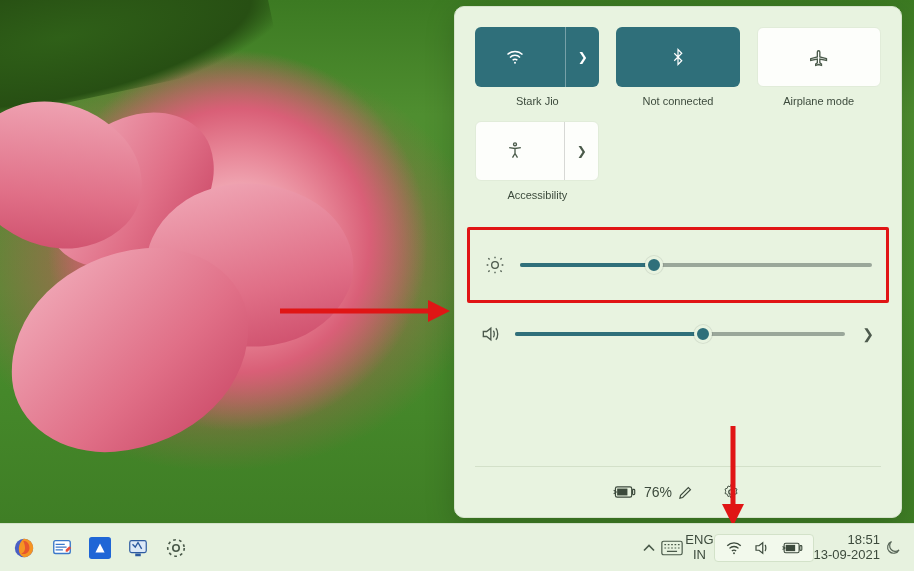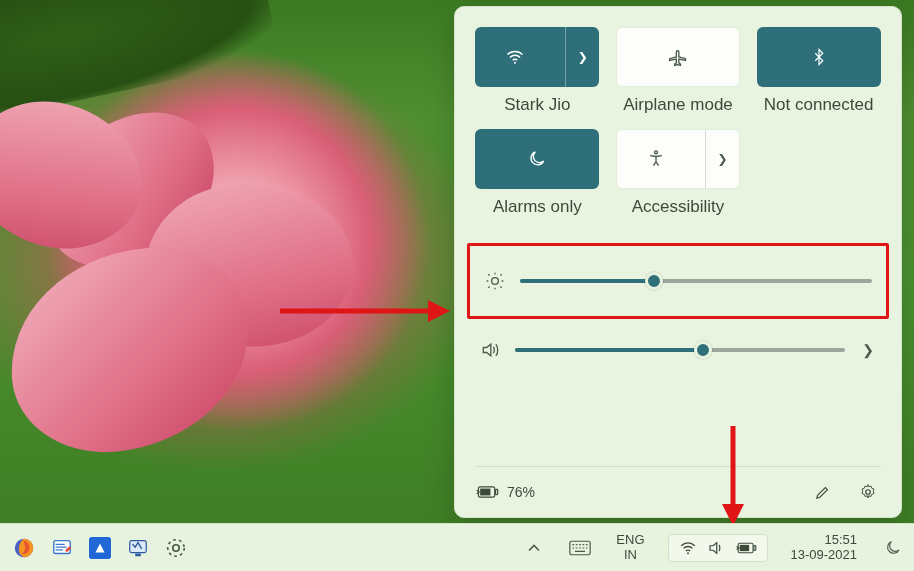--- a/index.html
+++ b/index.html
@@ -34,36 +34,36 @@
     width: 124px; height: 60px; border-radius: 6px; display:flex; align-items:center; justify-content:center; gap:10px; cursor: pointer;
     font-size: 15px;
   }
   .tile.on { background:#2f6f7a; color:#fff; }
   .tile.off { background:#fdfefb; color:#4a5a4a; border:1px solid #e1ecd9; }
   .tile.disabled { opacity:0.55; cursor:default; }
   .tile .chev { font-size:12px; }
   .tile-split { display:flex; align-items:center; }
   .tile-split .main { flex:1; display:flex; align-items:center; justify-content:center; }
   .tile-split .side { width:34px; display:flex; align-items:center; justify-content:center; border-left:1px solid rgba(255,255,255,0.35); height:100%; }
-  .tile-label { font-size:17px; color:#3c4a3c; text-align:left; }
+  .tile-label { font-size:11px; color:#3c4a3c; text-align:left; }
   .tile-label.muted { color:#9fb09b; }
 
   .sliders { margin-top: 24px; }
   .slider-row { display:flex; align-items:center; gap:14px; height:42px; padding: 6px 4px; }
   .slider-highlight { border:3px solid #e01515; border-radius:2px; padding:14px 10px; margin:2px -8px 10px -8px; }
   .slider-icon { width:22px; color:#4d5a4d; display:flex; align-items:center; justify-content:center; flex-shrink:0; }
   .slider { flex:1; height:20px; position:relative; }
   .track { position:absolute; left:0; right:0; top:50%; height:4px; background:#9aa79a; border-radius:2px; transform:translateY(-50%); }
   .fill { position:absolute; left:0; top:50%; height:4px; background:#2f6f7a; border-radius:2px; transform:translateY(-50%); }
   .thumb { position:absolute; top:50%; width:18px; height:18px; background:#2f6f7a; border:3px solid #e8f3e0; border-radius:50%; transform:translate(-50%,-50%); box-shadow:0 0 0 1px rgba(0,0,0,0.08); }
   .slider-chev { width:18px; color:#4d5a4d; font-size:14px; text-align:center; cursor:pointer; }
 
   .panel-bottom {
     margin-top:auto; border-top:1px solid #d3e0c9; padding-top:12px;
-    display:flex; align-items:center; justify-content:space-between; color:#3c4a3c; font-size:14px;
+    display:flex; align-items:center; justify-content:center; color:#3c4a3c; font-size:14px;
   }
   .panel-bottom .right { display:flex; gap:20px; }
   .ghost-btn { width:26px; height:26px; display:flex; align-items:center; justify-content:center; cursor:pointer; color:#3c4a3c; border-radius:4px; }
 
   
   .arrow-h {
     position:absolute; left:280px; top:306px; width:170px; height:10px;
   }
   .arrow-h .line { position:absolute; left:0; right:22px; top:50%; height:5px; background:#e01515; transform:translateY(-50%); }
   .arrow-h .head { position:absolute; right:0; top:50%; width:0; height:0; border-top:11px solid transparent; border-bottom:11px solid transparent; border-left:22px solid #e01515; transform:translateY(-50%); }
@@ -73,21 +73,21 @@
   .arrow-v .line { position:absolute; top:0; bottom:22px; left:50%; width:5px; background:#e01515; transform:translateX(-50%); }
   .arrow-v .head { position:absolute; bottom:0; left:50%; width:0; height:0; border-left:11px solid transparent; border-right:11px solid transparent; border-top:22px solid #e01515; transform:translateX(-50%); }
 
   
   .taskbar {
     position:absolute; left:0; right:0; bottom:0; height:48px; background:#e7f2df; border-top:1px solid #d4e2ca;
     display:flex; align-items:center; padding:0 8px; gap:6px; font-size:13px; color:#3c4a3c;
   }
   .task-icon { width:32px; height:32px; display:flex; align-items:center; justify-content:center; border-radius:4px; cursor:pointer; }
   .task-icon svg { width:22px; height:22px; }
-  .tray { margin-left:auto; display:flex; align-items:center; gap:23px; }
+  .tray { margin-left:auto; display:flex; align-items:center; gap:0; }
   .tray-group { display:flex; align-items:center; gap:10px; padding:4px 10px; border-radius:4px; cursor:pointer; }
   .tray-group.active { background:#f2f9ec; border:1px solid #d3e2c9; }
   .lang { text-align:center; line-height:1.15; cursor:pointer; }
   .clock { text-align:right; line-height:1.15; cursor:pointer; }
   .moon { cursor:pointer; color:#566456; }
 
   svg { display:block; }
 </style>
 </head>
 <body>
@@ -116,52 +116,42 @@
           </span>
         </div>
         <div class="side">
           <span class="chev">❯</span>
         </div>
       </div>
       <div class="tile-label">Stark Jio</div>
     </div>
 
     <div class="tile-group">
+      <div class="tile on">
+        <span>
+          <svg width="18" height="22" viewBox="0 0 24 24" fill="none" stroke="currentColor" stroke-width="1.6">
+              <path d="M7 7l10 10-5 5V2l5 5L7 17"></path>
+            </svg>
+        </span>
+      </div>
+      <div class="tile-label">Not connected</div>
+    </div>
+
+    <div class="tile-group">
       <div class="tile off">
         <span>
           <svg width="20" height="20" viewBox="0 0 24 24" fill="none" stroke="currentColor" stroke-width="1.6">
               <path d="M21 14l-8-2V6a1.5 1.5 0 10-3 0v6l-8 2v2l8-1.5V19l-2 1.5V22l3.5-1 3.5 1v-1.5L13 19v-4.5l8 1.5v-2z"></path>
             </svg>
         </span>
       </div>
       <div class="tile-label">Airplane mode</div>
     </div>
 
-    <div class="tile-group">
-      <div class="tile on">
-        <span>
-          <svg width="18" height="22" viewBox="0 0 24 24" fill="none" stroke="currentColor" stroke-width="1.6">
-              <path d="M7 7l10 10-5 5V2l5 5L7 17"></path>
-            </svg>
-        </span>
-      </div>
-      <div class="tile-label">Not connected</div>
-    </div>
-
-
-    <div class="tile-group">
-      <div class="tile on">
-        <span>
-          <svg width="20" height="20" viewBox="0 0 24 24" fill="none" stroke="currentColor" stroke-width="1.6">
-              <path d="M20 14.5A8 8 0 1110 3.5a6.5 6.5 0 0010 11z"></path>
-            </svg>
-        </span>
-      </div>
-      <div class="tile-label">Alarms only</div>
-    </div>
+
 
     <div class="tile-group">
       <div class="tile off tile-split">
         <div class="main">
           <span>
             <svg width="20" height="20" viewBox="0 0 24 24" fill="none" stroke="currentColor" stroke-width="1.6">
                 <circle cx="12" cy="4" r="1.8"></circle>
                 <path d="M5 8l7 1 7-1M12 9v6M9 20l3-5 3 5"></path>
               </svg>
           </span>
@@ -318,21 +308,21 @@
       <span>
         <svg width="22" height="14" viewBox="0 0 28 16" fill="none" stroke="#3c4a3c" stroke-width="1.4">
             <rect x="4" y="2" width="19" height="12" rx="2"></rect>
             <rect x="24" y="5" width="2.5" height="6" rx="1"></rect>
             <path d="M2 6l3 2-3 2"></path>
             <rect x="6" y="4" width="12" height="8" fill="#3c4a3c" stroke="none"></rect>
           </svg>
       </span>
     </div>
     <div class="clock">
-      <div>15:51</div>
+      <div>18:51</div>
       <div>13-09-2021</div>
     </div>
     <div class="moon" style="padding:0 4px;">
       <svg width="18" height="18" viewBox="0 0 24 24" fill="none" stroke="currentColor" stroke-width="1.6">
           <path d="M20 14.5A8 8 0 1110 3.5a6.5 6.5 0 0010 11z"></path>
         </svg>
     </div>
   </div>
 </div>
 

